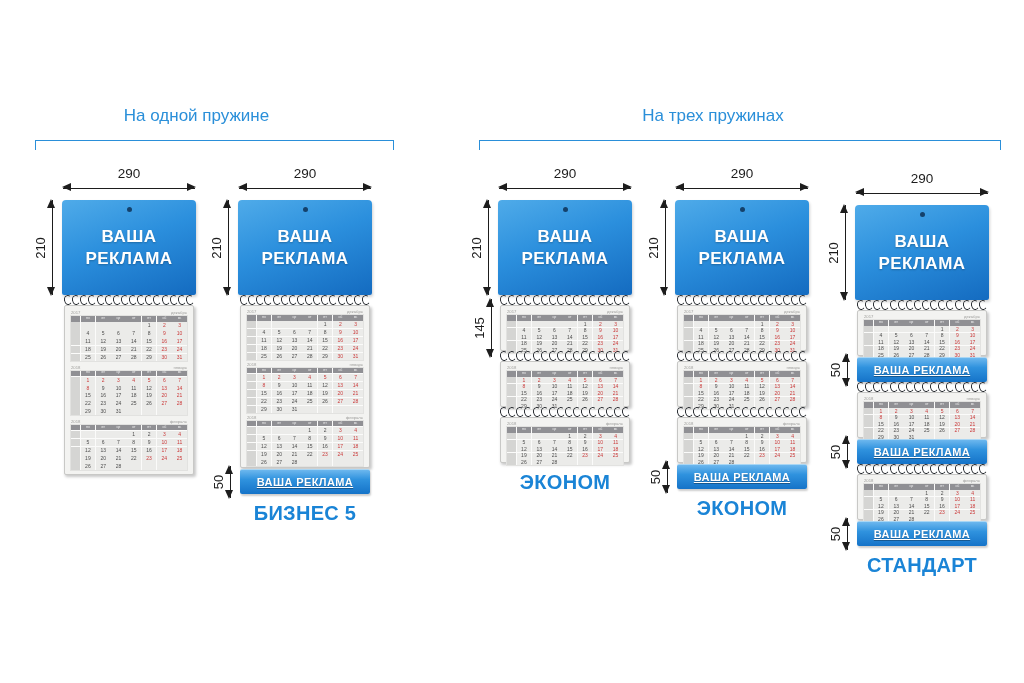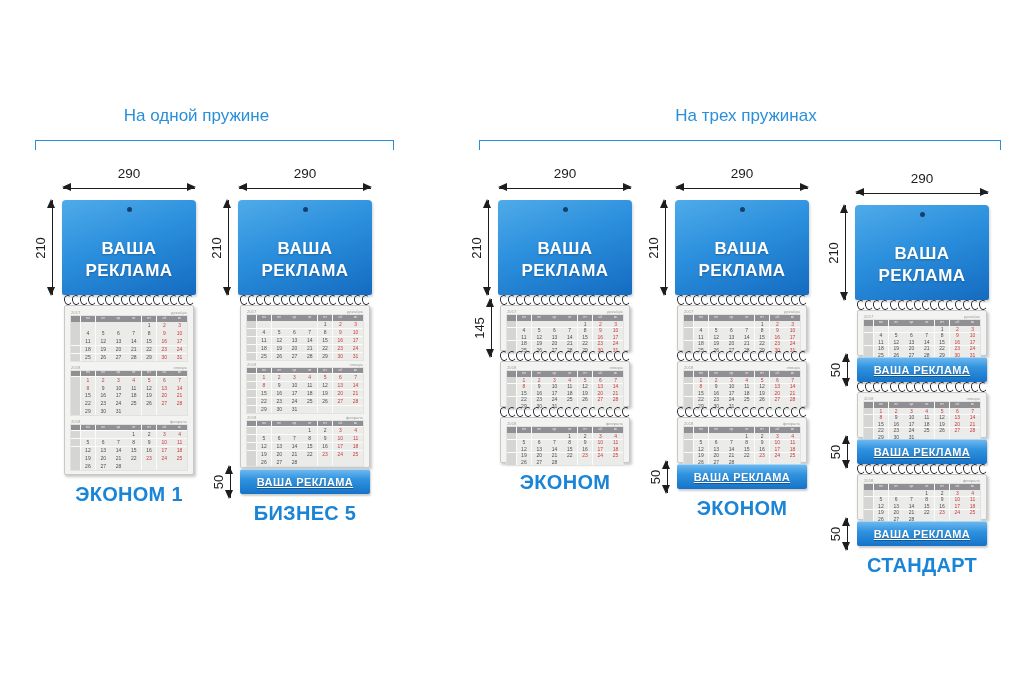--- a/index.html
+++ b/index.html
@@ -2,21 +2,21 @@
 <html><head>
 <meta charset="utf-8">
 <style>
   html,body{margin:0;padding:0;background:#fff;}
   .canvas{position:relative;width:1024px;height:683px;background:#ffffff;overflow:hidden;
           font-family:"Liberation Sans",sans-serif;-webkit-font-smoothing:antialiased;}
 
   
   .sec-title{position:absolute;top:106px;text-align:center;font-size:17px;color:#2a8fd9;}
   .t-left{left:18px;width:357px;}
-  .t-right{left:486px;width:520px;}
+  .t-right{left:453px;width:520px;}
   .bracket{position:absolute;top:140px;height:9px;
            border-top:1.5px solid #2a8fd9;border-left:1.5px solid #2a8fd9;border-right:1.5px solid #2a8fd9;}
   .b-left{left:35px;width:357px;}
   .b-right{left:479px;width:520px;}
 
   
   .cal{position:absolute;width:134px;}
 
   
   .dimw{position:relative;height:30px;margin-bottom:4px;}
@@ -36,21 +36,21 @@
               border-left:4.8px solid transparent;border-right:4.8px solid transparent;}
   .av-t{top:-1px;border-bottom:9px solid #1d1d1d;}
   .av-b{bottom:-1px;border-top:9px solid #1d1d1d;}
 
   
   .header{position:relative;height:95px;border-radius:4px 4px 2px 2px;
           background:linear-gradient(160deg,#4fabe9 0%,#2b8fdd 45%,#146bc0 100%);
           box-shadow:1px 2px 3px rgba(0,0,0,.18);}
   .hole{position:absolute;top:7px;left:50%;margin-left:-2.5px;width:5px;height:5px;
         border-radius:50%;background:#14416b;}
-  .htext{padding-top:38px;text-align:center;color:#fff;font-weight:bold;font-size:17px;
+  .htext{padding-top:26px;text-align:center;color:#fff;font-weight:bold;font-size:17px;
          line-height:22px;letter-spacing:.5px;text-shadow:0 1px 2px rgba(0,0,0,.25);}
 
   
   .spiral{height:10px;display:flex;justify-content:space-between;align-items:center;
           padding:0 2px;position:relative;z-index:2;}
   .loop{width:6.5px;height:8px;border:1.6px solid #23272c;border-radius:50%;
         border-right-color:transparent;transform:rotate(-10deg);}
 
   
   .sheet{position:relative;margin:0 2px;background:#f3f3f1;border:1px solid #c8c8c6;
@@ -295,21 +295,20 @@
             <div class="mc dc">26</div>
             <div class="mc dc">27</div>
             <div class="mc dc">28</div>
             <div class="mc dc"></div>
             <div class="mc dc"></div>
             <div class="mc dc"></div>
             <div class="mc dc"></div>
           </div>
         </div>
       </div>
-      <div class="label">ЭКОНОМ 1</div>
     </div>
     <div class="cal" style="left: 238px; top: 166px; width: 134px;">
       <div class="dimw">
         <div class="dimw-num">290</div>
         <div class="harrow">
           <div class="ah-l"></div>
           <div class="ah-r"></div>
         </div>
       </div>
       <div class="header" style="position: relative;">

